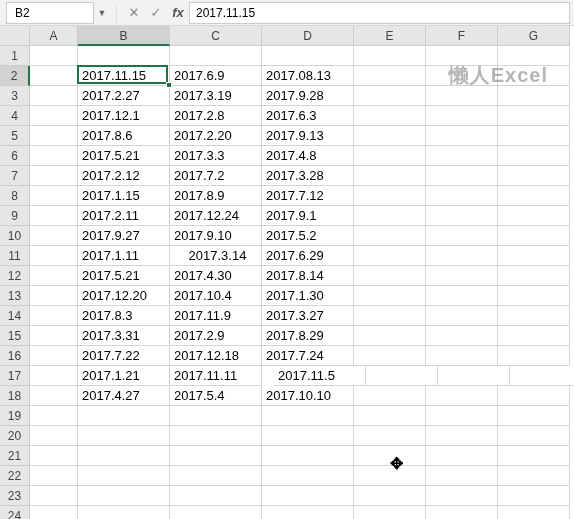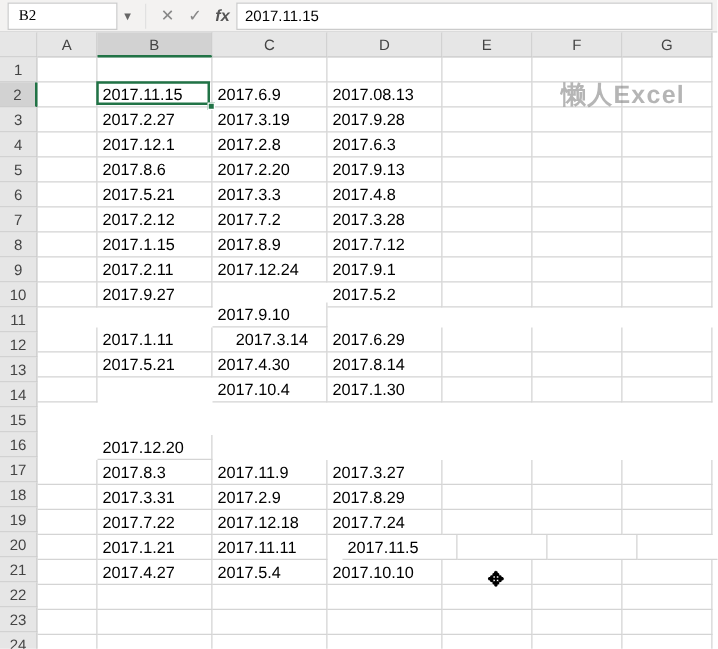--- a/index.html
+++ b/index.html
@@ -22,21 +22,20 @@
 .name-box {
   width: 88px;
   height: 22px;
   background: #fff;
   border: 1px solid #cbcbcb;
   margin-left: 6px;
   display: flex;
   align-items: center;
   padding-left: 8px;
   font-size: 12px;
-  font-family: Liberation Serif, serif;
 }
 .name-box-dd {
   width: 16px;
   text-align: center;
   color: #666;
   border-left: none;
   font-size: 9px;
 }
 .fb-sep { width: 1px; height: 20px; background: #e1e1e1; margin: 0 6px; }
 .fb-btn {
@@ -276,21 +275,21 @@
         <div class="cell" style="width: 92px;">2017.2.11</div>
         <div class="cell" style="width: 92px;">2017.12.24</div>
         <div class="cell" style="width: 92px;">2017.9.1</div>
         <div class="cell" style="width: 72px;"></div>
         <div class="cell" style="width: 72px;"></div>
         <div class="cell" style="width: 72px;"></div>
       </div>
       <div class="row">
         <div class="cell" style="width: 48px;"></div>
         <div class="cell" style="width: 92px;">2017.9.27</div>
-        <div class="cell" style="width: 92px; margin-top: 16px;">2017.9.10</div>
+        <div class="cell" style="width: 92px;">2017.9.10</div>
         <div class="cell" style="width: 92px;">2017.5.2</div>
         <div class="cell" style="width: 72px;"></div>
         <div class="cell" style="width: 72px;"></div>
         <div class="cell" style="width: 72px;"></div>
       </div>
       <div class="row">
         <div class="cell" style="width: 48px;"></div>
         <div class="cell" style="width: 92px;">2017.1.11</div>
         <div class="cell" style="width: 92px; text-align: center;">2017.3.14</div>
         <div class="cell" style="width: 92px;">2017.6.29</div>
@@ -302,21 +301,21 @@
         <div class="cell" style="width: 48px;"></div>
         <div class="cell" style="width: 92px;">2017.5.21</div>
         <div class="cell" style="width: 92px;">2017.4.30</div>
         <div class="cell" style="width: 92px;">2017.8.14</div>
         <div class="cell" style="width: 72px;"></div>
         <div class="cell" style="width: 72px;"></div>
         <div class="cell" style="width: 72px;"></div>
       </div>
       <div class="row">
         <div class="cell" style="width: 48px;"></div>
-        <div class="cell" style="width: 92px; margin-top: 46px;">2017.12.20</div>
+        <div class="cell" style="width: 92px;">2017.12.20</div>
         <div class="cell" style="width: 92px;">2017.10.4</div>
         <div class="cell" style="width: 92px;">2017.1.30</div>
         <div class="cell" style="width: 72px;"></div>
         <div class="cell" style="width: 72px;"></div>
         <div class="cell" style="width: 72px;"></div>
       </div>
       <div class="row">
         <div class="cell" style="width: 48px;"></div>
         <div class="cell" style="width: 92px;">2017.8.3</div>
         <div class="cell" style="width: 92px;">2017.11.9</div>

